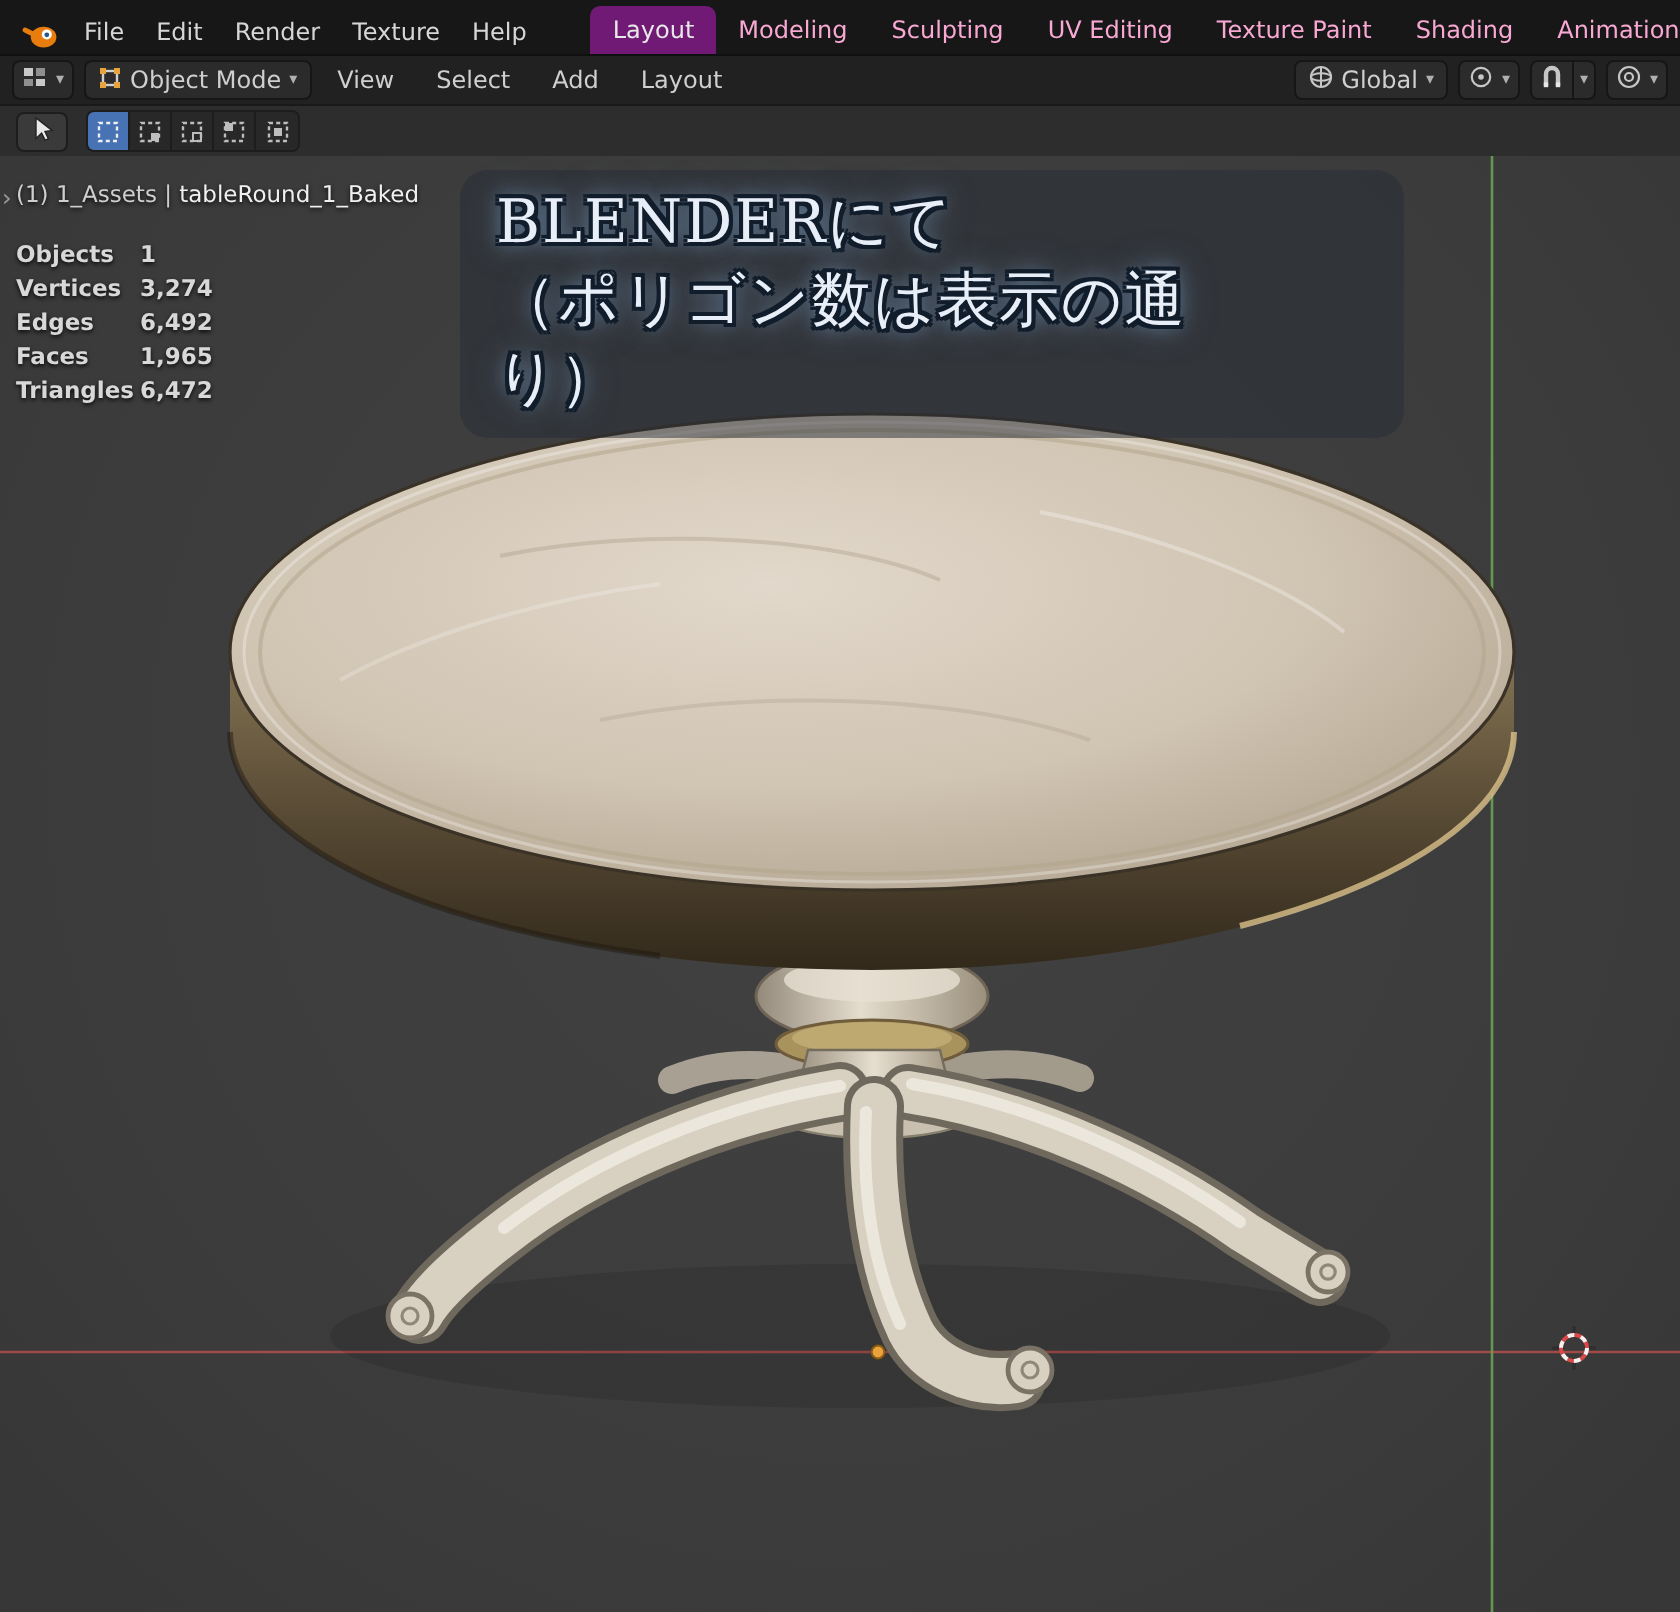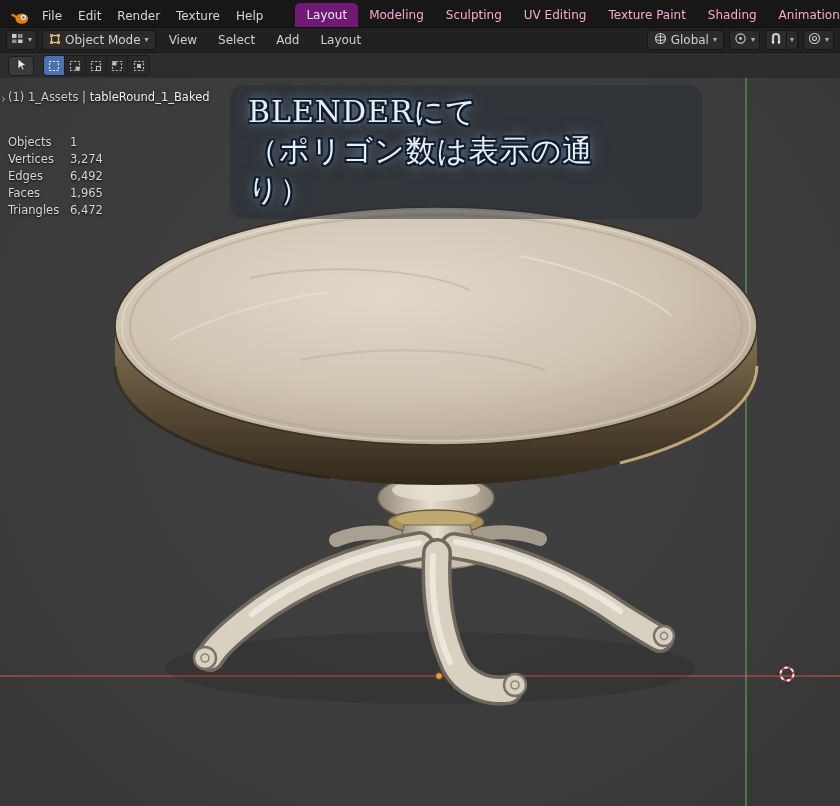--- a/index.html
+++ b/index.html
@@ -47,21 +47,21 @@
   .viewport { position:relative; flex:1 1 auto; height:728px;
               background:radial-gradient(ellipse at 50% 42%, #424242 0%, #3b3b3b 70%, #363636 100%); }
   .scene { position:absolute; inset:0; }
 
   .expand-arrow { position:absolute; left:1px; top:14px; color:#9a9a9a; font-size:12px; }
 
   .overlay-info { position:absolute; left:8px; top:10px; font-size:11.5px; color:#d8d8d8;
                   text-shadow:0 1px 2px rgba(0,0,0,.85); line-height:17px; }
   .overlay-info .crumb { margin-top:1px; color:#cfcfcf; }
   .overlay-info .crumb .obj { color:#f0f0f0; }
-  .stats { display:grid; grid-template-columns:62px auto; margin-top:28px; line-height:17px; }
+  .stats { display:grid; grid-template-columns:62px auto; margin-top:13px; line-height:17px;font-weight:bold; }
 
   .caption { position:absolute; left:230px; top:7px; width:472px;
              background:rgba(38,44,53,0.50); border-radius:14px; padding:7px 18px 10px;
              font-family:"DejaVu Serif", serif; font-size:30px; line-height:39px;
              color:#e7eef8; white-space:pre-line; letter-spacing:1px;
              text-shadow:
                2px 2px 0 #111d2b, -2px 2px 0 #111d2b, 2px -2px 0 #111d2b, -2px -2px 0 #111d2b,
                2px 0 0 #111d2b, -2px 0 0 #111d2b, 0 2px 0 #111d2b, 0 -2px 0 #111d2b,
                0 0 10px rgba(135,175,215,0.95), 0 0 18px rgba(120,160,205,0.6); }
 

